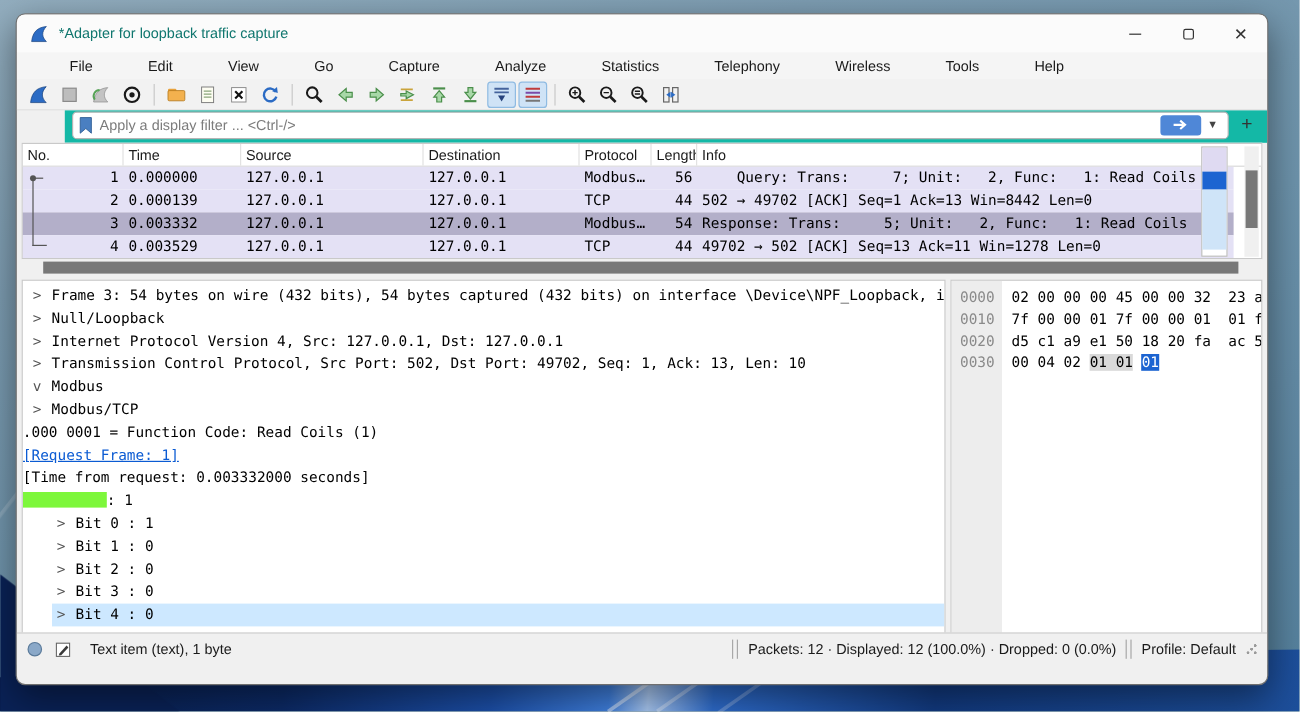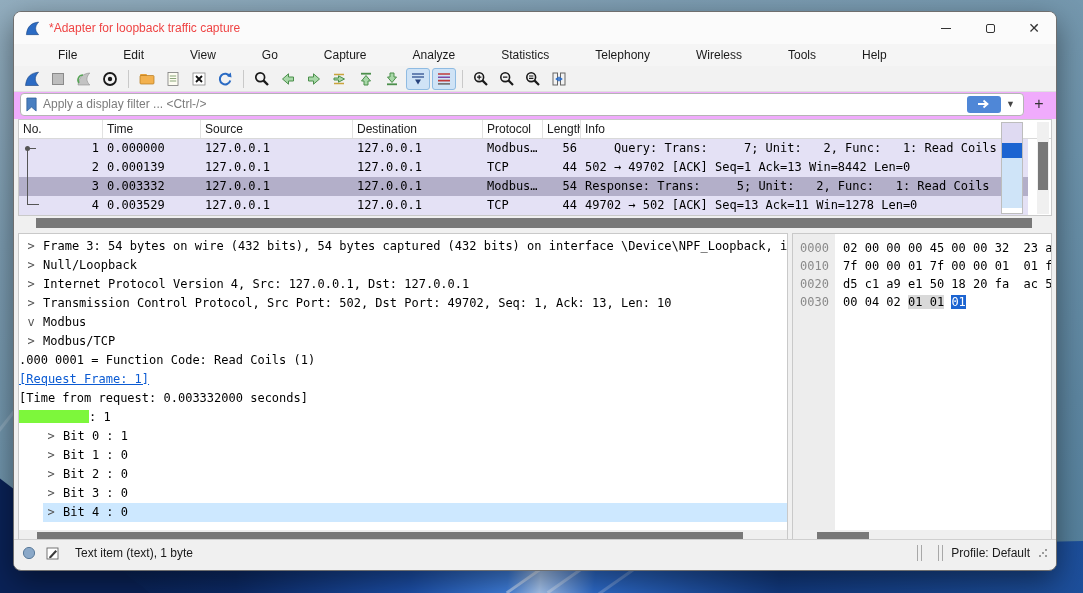--- a/index.html
+++ b/index.html
@@ -17,37 +17,37 @@
   .wp-s2 { left:585px; bottom:-20px; height:95px; opacity:.7; }
   .wp-s3 { left:630px; bottom:-18px; height:80px; opacity:.5; }
   .wp-s4 { left:2px; top:330px; height:190px; transform:rotate(38deg); opacity:.35; }
 
   
   .window { position:absolute; left:13px; top:11px; width:1044px; height:560px; background:#f0f0f0;
     border:1px solid #6f6f6f; border-radius:8px; overflow:hidden; box-shadow:0 10px 30px rgba(0,0,0,.45); }
 
   .titlebar { height:32px; background:#fbfbfb; display:flex; align-items:center; padding-left:10px; }
   .titlebar .fin { width:17px; height:17px; margin-right:8px; }
-  .title-text { font-size:12px; color:#ef4444; }
+  .title-text { font-size:12px; color:#0f766e; }
   .win-controls { margin-left:auto; display:flex; height:100%; }
   .wc { width:44px; height:100%; display:flex; align-items:center; justify-content:center; color:#333; }
   .wc-min i { display:block; width:10px; border-top:1px solid #333; }
   .wc-max i { display:block; width:9px; height:9px; border:1.2px solid #333; border-radius:2px; }
   .wc-close { font-size:14px; }
 
   .menubar { height:22px; background:#f5f5f5; display:flex; align-items:center; padding-left:6px; }
   .menu-item { font-size:12px; color:#1a1a1a; padding:2px 8px;margin-left:30px; }
 
   .toolbar { height:26px; background:#f2f2f2; display:flex; align-items:center; padding-left:6px; gap:2px;
     border-bottom:1px solid #e0e0e0; }
   .tbtn { width:24px; height:22px; display:flex; align-items:center; justify-content:center; border-radius:3px; }
   .tbtn.toggled { background:#cfe3f6; border:1px solid #8fbbe2; }
   .tsep { width:1px; height:18px; background:#c9c9c9; margin:0 4px; }
 
-  .filterbar { height:27px; background:#f0abfc; display:flex; align-items:center; padding:0 6px 3px 6px; }
+  .filterbar { height:27px; background:#14b8a6; display:flex; align-items:center; padding:0 6px 3px 6px;margin-left:40px; }
   .filter-box { flex:1; height:23px; background:#fff; border:1px solid #b5b5b5; border-radius:4px;
     display:flex; align-items:center; padding:0 3px 0 4px; }
   .filter-box input { flex:1; border:none; outline:none; font-size:12px; color:#222; font-family:"Liberation Sans",sans-serif; }
   .filter-box input::placeholder { color:#7c7c7c; }
   .apply-btn { width:34px; height:17px; background:#4f87d7; border-radius:3px; display:flex; align-items:center; justify-content:center; }
   .caret { font-size:9px; color:#444; padding:0 5px; }
   .filter-plus { width:22px; text-align:center; font-size:16px; color:#333; margin-left:4px; }
 
   
   .packetlist { position:absolute; left:4px; right:4px; top:107px; height:97px; background:#fff;
@@ -96,21 +96,21 @@
   .hex-gutter { position:absolute; left:0; top:0; bottom:13px; width:42px; background:#ededed; }
   .hrow { position:relative; height:18px; line-height:18px; white-space:pre; }
   .hoff { display:inline-block; width:42px; padding-left:7px; color:#8a8a8a; }
   .hbytes { padding-left:8px; color:#000; }
   .hb-shaded { background:#d9d9d9; }
   .hb-sel { background:#1c64d1; color:#fff; }
   .h-hscroll { position:absolute; left:0; right:0; bottom:0; height:13px; background:#efefef; }
   .h-hthumb { position:absolute; left:24px; width:52px; top:2px; height:9px; background:#787878; }
 
   
-  .statusbar { position:absolute; left:0; right:0; bottom:4px; height:27px; background:#f0f0f0;
+  .statusbar { position:absolute; left:0; right:0; bottom:16px; height:27px; background:#f0f0f0;
     border-top:1px solid #cfcfcf; display:flex; align-items:center; padding:0 8px; font-size:12px; color:#1a1a1a; }
   .sb-icon { margin-right:9px; display:flex; align-items:center; }
   .sb-left-text { margin-left:6px; }
   .sb-spacer { flex:1; }
   .sb-sep { width:5px; height:16px; border-left:1px solid #a8a8a8; border-right:1px solid #a8a8a8; margin:0 8px; }
   .sb-grip { margin-left:8px; width:10px; height:10px;
     background:
       radial-gradient(circle at 8px 2px,#9a9a9a 1px,transparent 1.4px),
       radial-gradient(circle at 8px 8px,#9a9a9a 1px,transparent 1.4px),
       radial-gradient(circle at 2px 8px,#9a9a9a 1px,transparent 1.4px),
@@ -420,18 +420,19 @@
     </span>
     <span class="sb-icon">
       <svg width="15" height="15" viewBox="0 0 15 15">
           <rect x="2" y="2" width="11" height="11" fill="#fff" stroke="#666" stroke-width="0.9"></rect>
           <path d="M4.5 10.5 L10.5 4 L12 5.5 L6 12 L4 12.3 Z" fill="#3a3a3a"></path>
         </svg>
     </span>
     <span class="sb-left-text">Text item (text), 1 byte</span>
     <span class="sb-spacer"></span>
     <span class="sb-sep"></span>
+    <span>Packets: 12 · Displayed: 12 (100.0%) · Dropped: 0 (0.0%)</span>
     <span class="sb-sep"></span>
     <span>Profile: Default</span>
     <span class="sb-grip"></span>
   </div>
 
 </div>
 
 </body></html>

